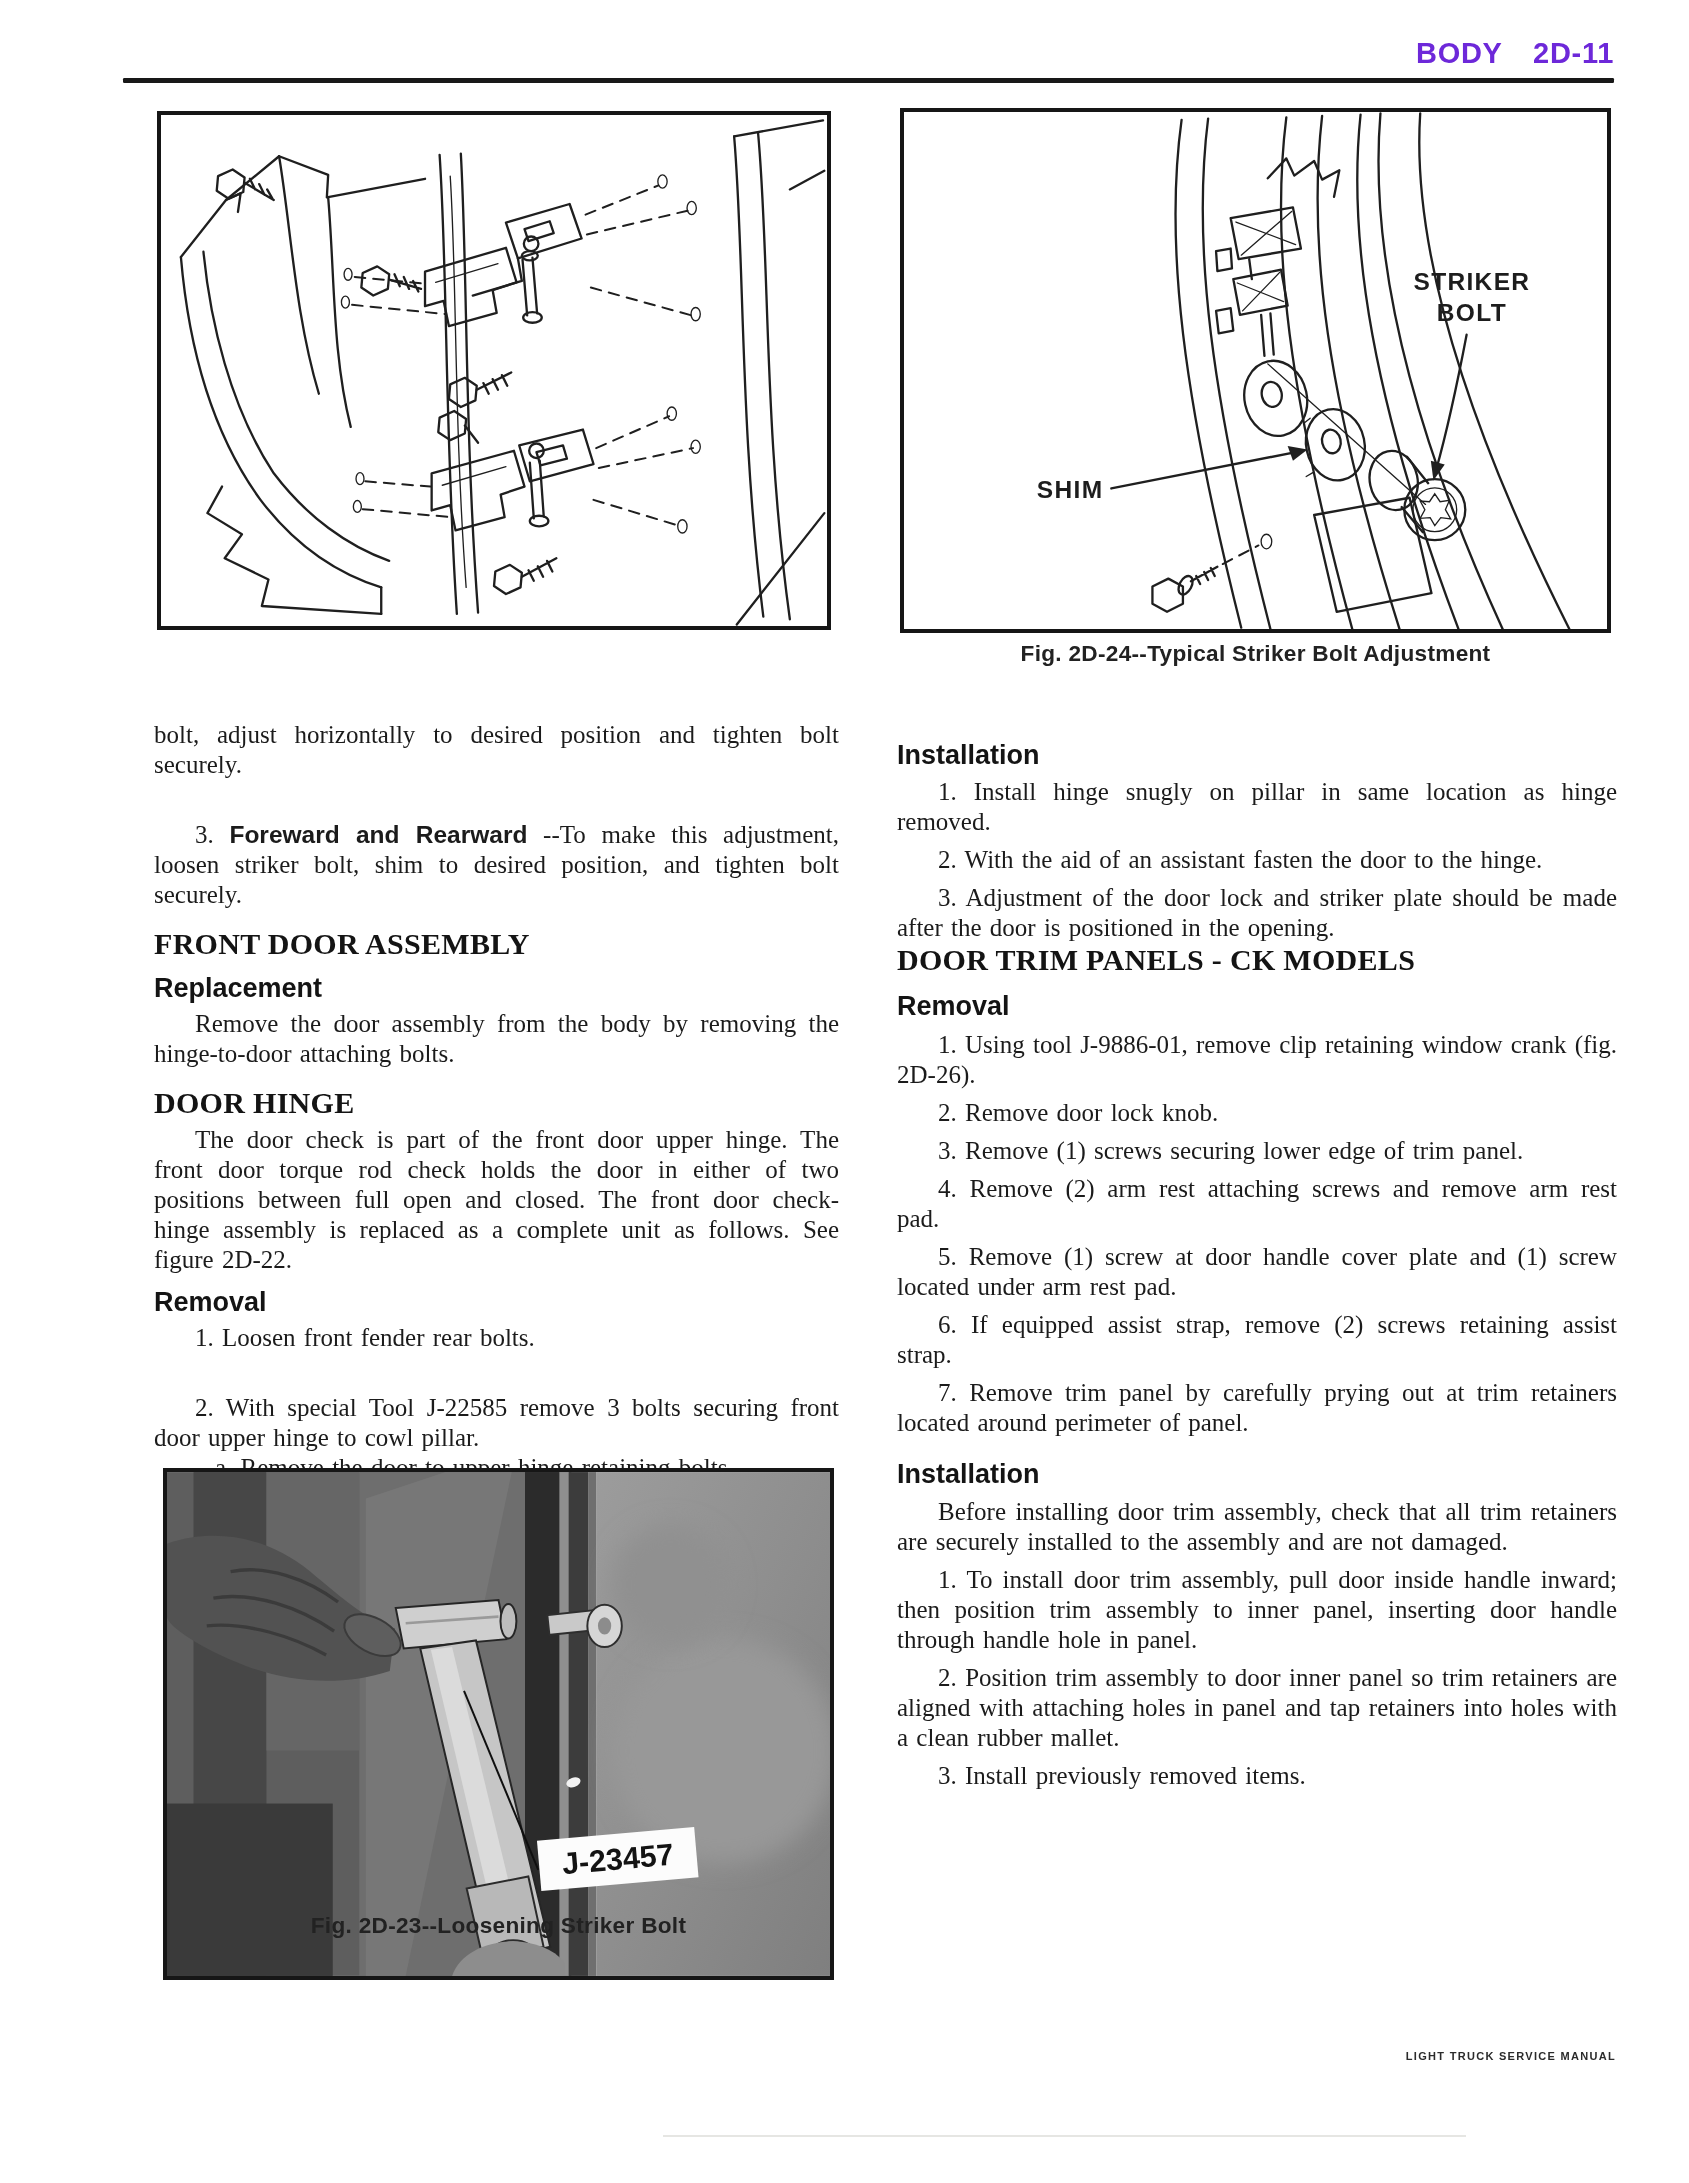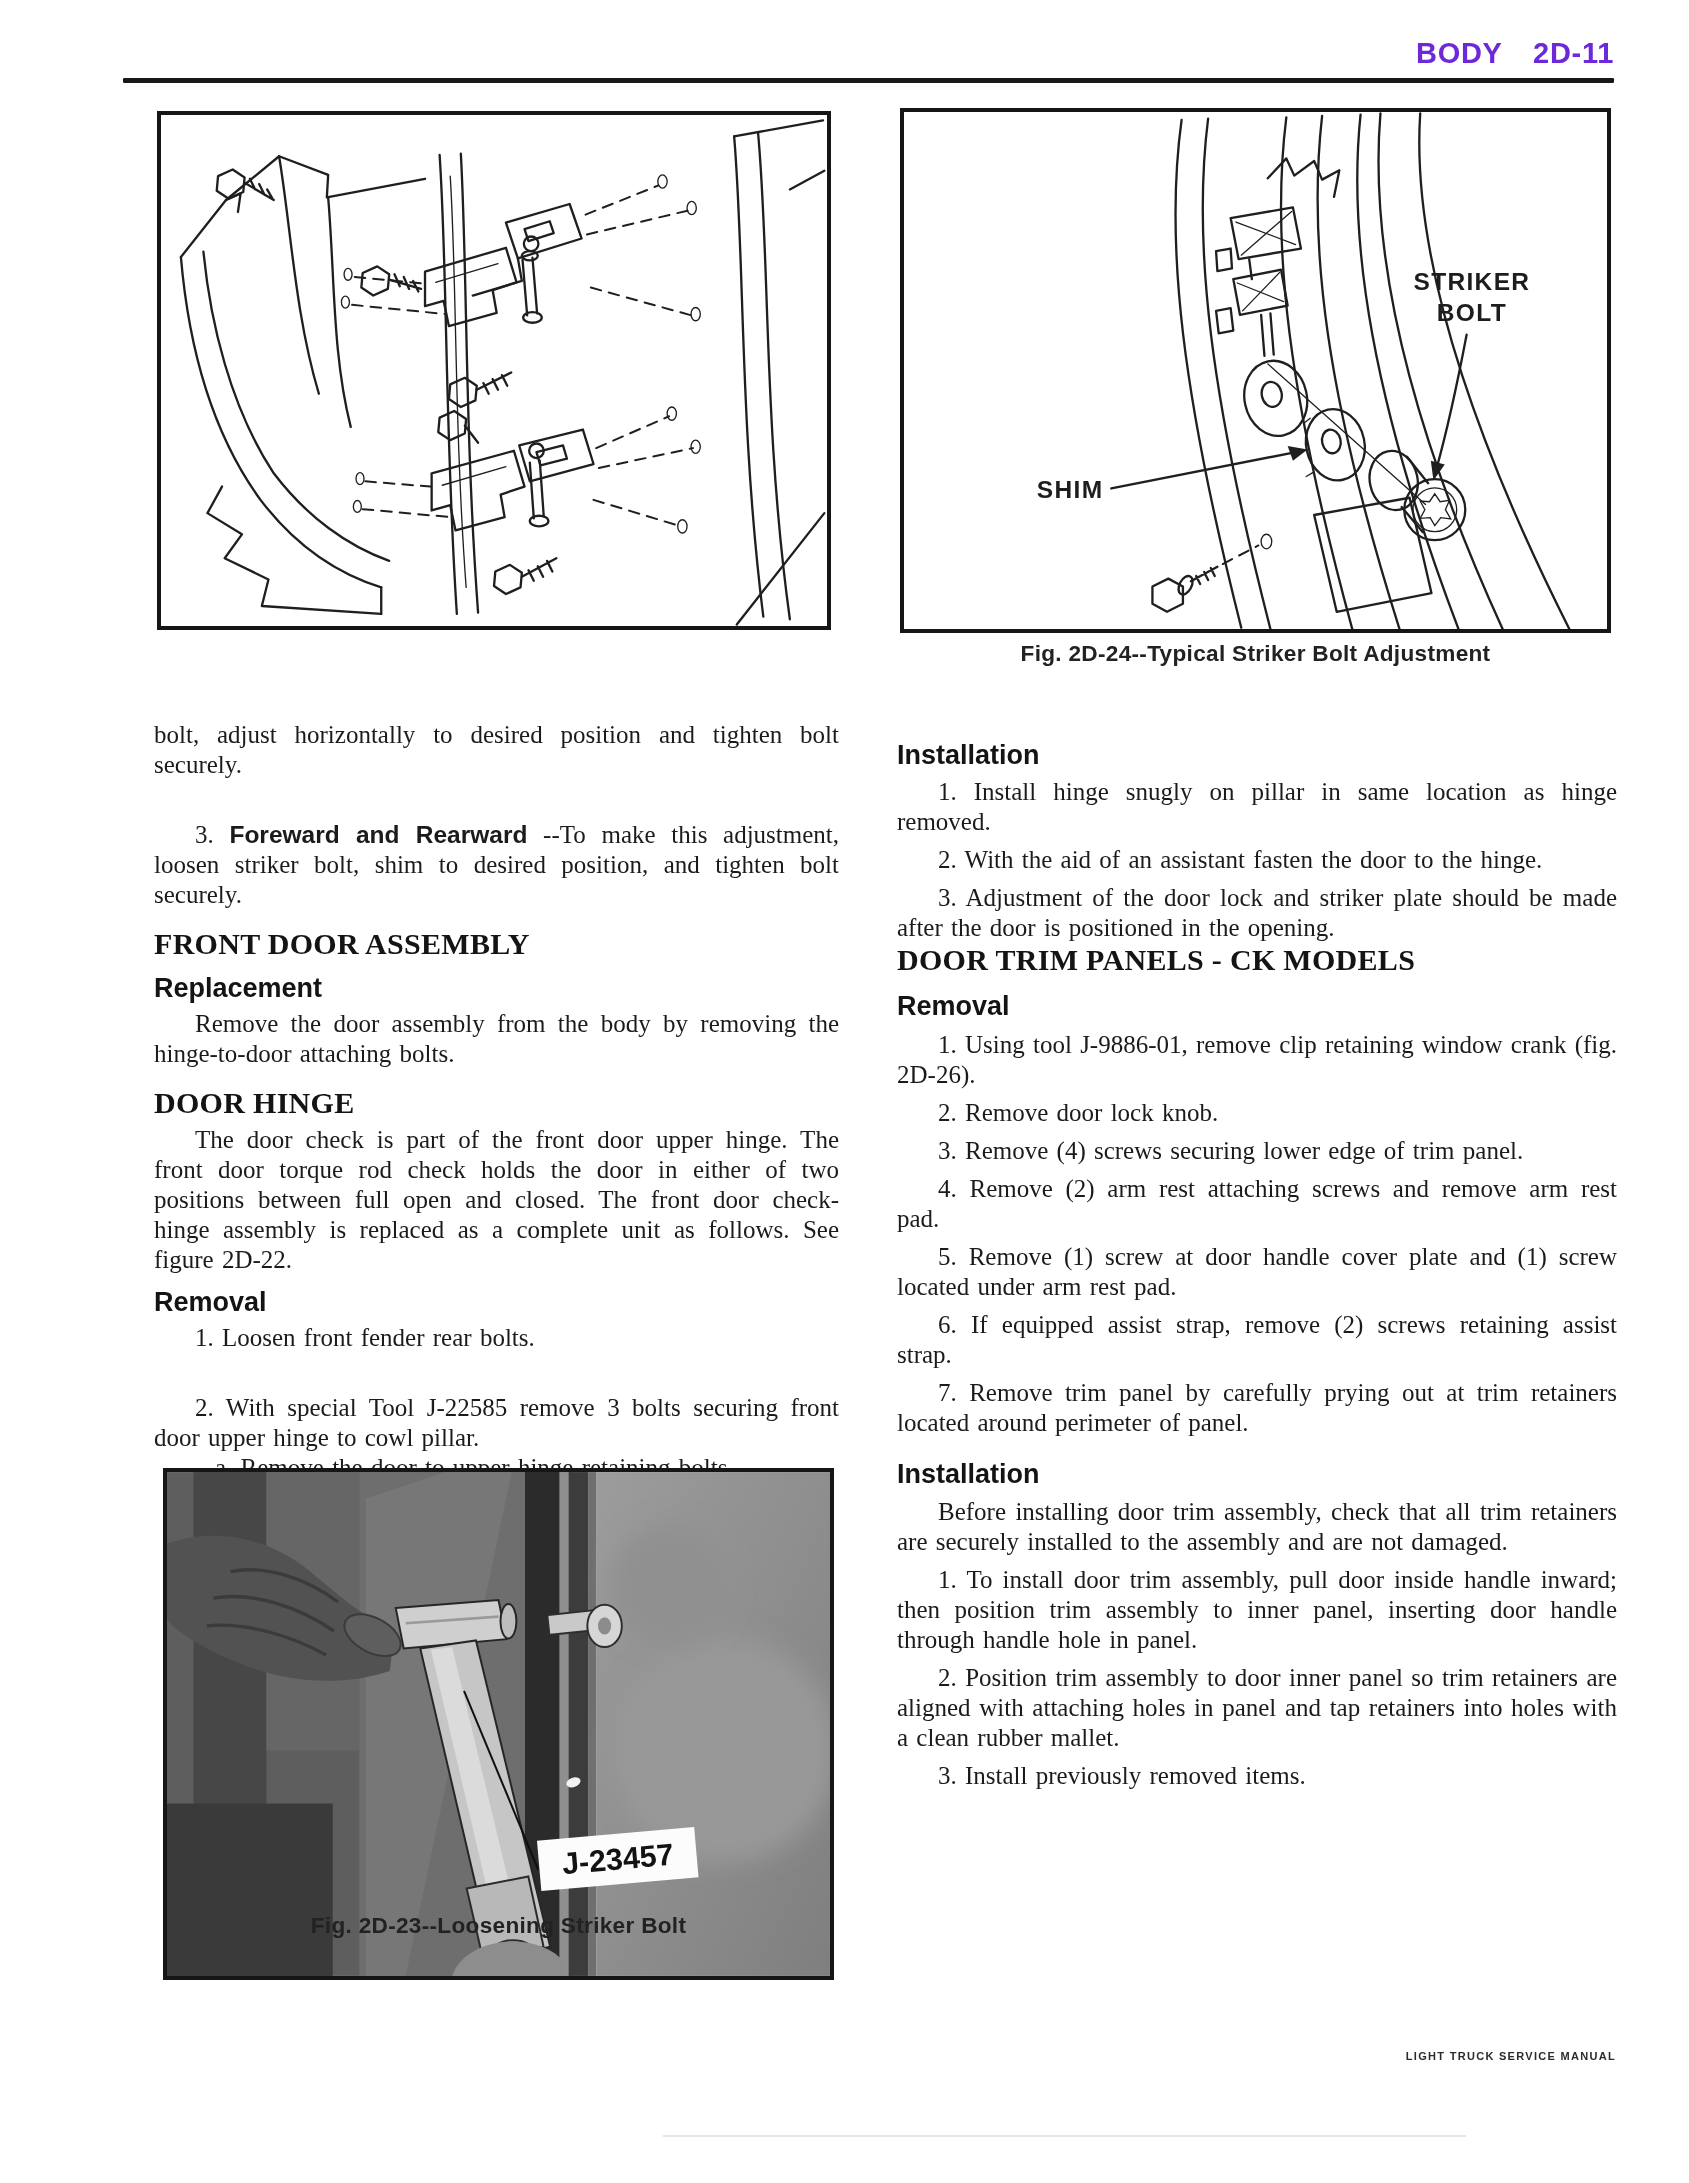--- a/index.html
+++ b/index.html
@@ -247,21 +247,21 @@
 
   <div class="textcol" id="rightcol">
     <h3 class="h2 mt28">Installation</h3>
     <p class="para ind mt10">1. Install hinge snugly on pillar in same location as hinge removed.</p>
     <p class="para ind mt12">2. With the aid of an assistant fasten the door to the hinge.</p>
     <p class="para ind mt12">3. Adjustment of the door lock and striker plate should be made after the door is positioned in the opening.</p>
     <h2 class="h1 mt44">DOOR TRIM PANELS - CK MODELS</h2>
     <h3 class="h2 mt20">Removal</h3>
     <p class="para ind mt12">1. Using tool J-9886-01, remove clip retaining window crank (fig. 2D-26).</p>
     <p class="para ind mt12">2. Remove door lock knob.</p>
-    <p class="para ind mt12">3. Remove (4) screws securing lower edge of trim panel.</p>
+    <p class="para ind mt12">3. Remove (1) screws securing lower edge of trim panel.</p>
     <p class="para ind mt12">4. Remove (2) arm rest attaching screws and remove arm rest pad.</p>
     <p class="para ind mt12">5. Remove (1) screw at door handle cover plate and (1) screw located under arm rest pad.</p>
     <p class="para ind mt12">6. If equipped assist strap, remove (2) screws retaining assist strap.</p>
     <p class="para ind mt12">7. Remove trim panel by carefully prying out at trim retainers located around perimeter of panel.</p>
     <h3 class="h2 mt30">Installation</h3>
     <p class="para ind mt10">Before installing door trim assembly, check that all trim retainers are securely installed to the assembly and are not damaged.</p>
     <p class="para ind mt12">1. To install door trim assembly, pull door inside handle inward; then position trim assembly to inner panel, inserting door handle through handle hole in panel.</p>
     <p class="para ind mt12">2. Position trim assembly to door inner panel so trim retainers are aligned with attaching holes in panel and tap retainers into holes with a clean rubber mallet.</p>
     <p class="para ind mt12">3. Install previously removed items.</p>
   </div>

